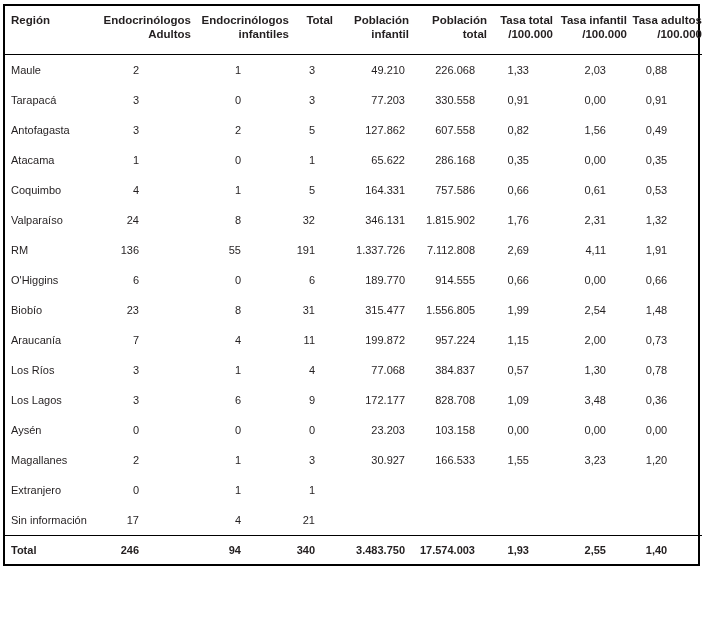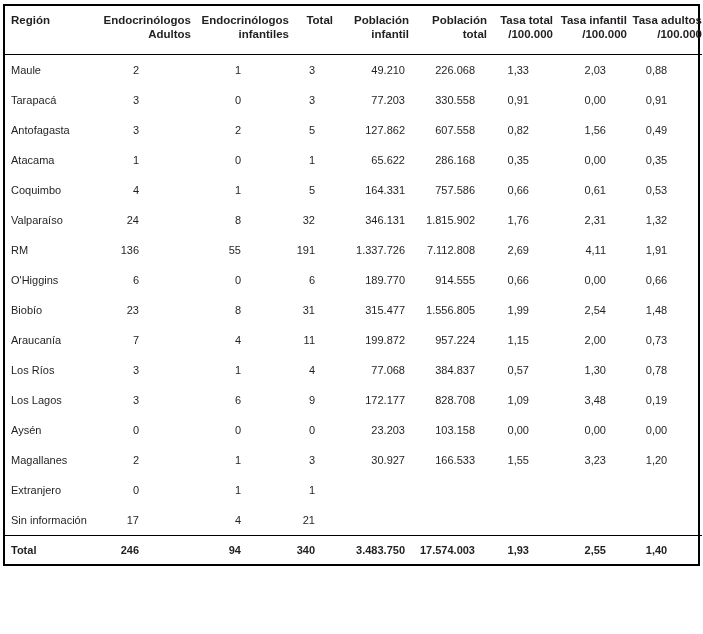--- a/index.html
+++ b/index.html
@@ -258,21 +258,21 @@
           </tr>
           <tr>
             <td>Los Lagos</td>
             <td>3</td>
             <td>6</td>
             <td>9</td>
             <td>172.177</td>
             <td>828.708</td>
             <td>1,09</td>
             <td>3,48</td>
-            <td>0,19</td>
+            <td>0,36</td>
           </tr>
           <tr>
             <td>Aysén</td>
             <td>0</td>
             <td>0</td>
             <td>0</td>
             <td>23.203</td>
             <td>103.158</td>
             <td>0,00</td>
             <td>0,00</td>

